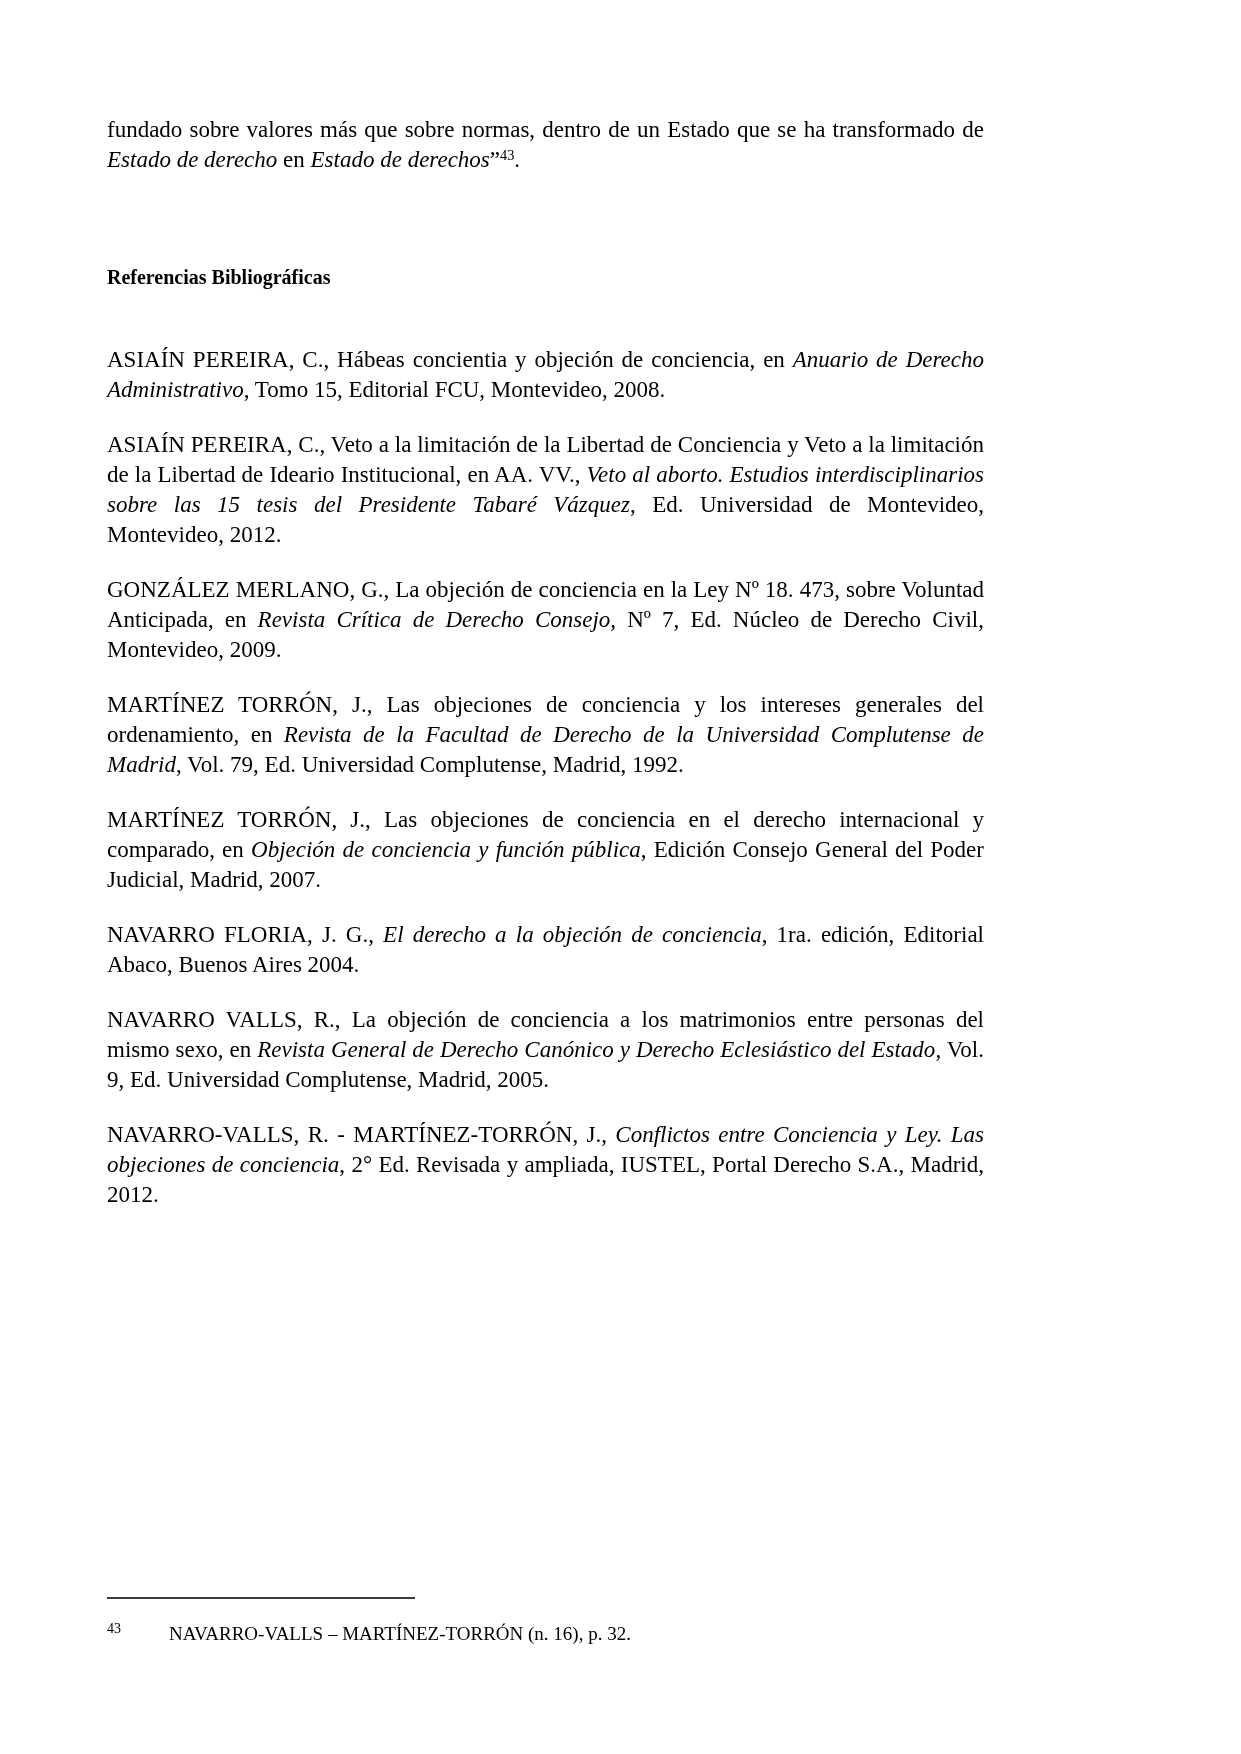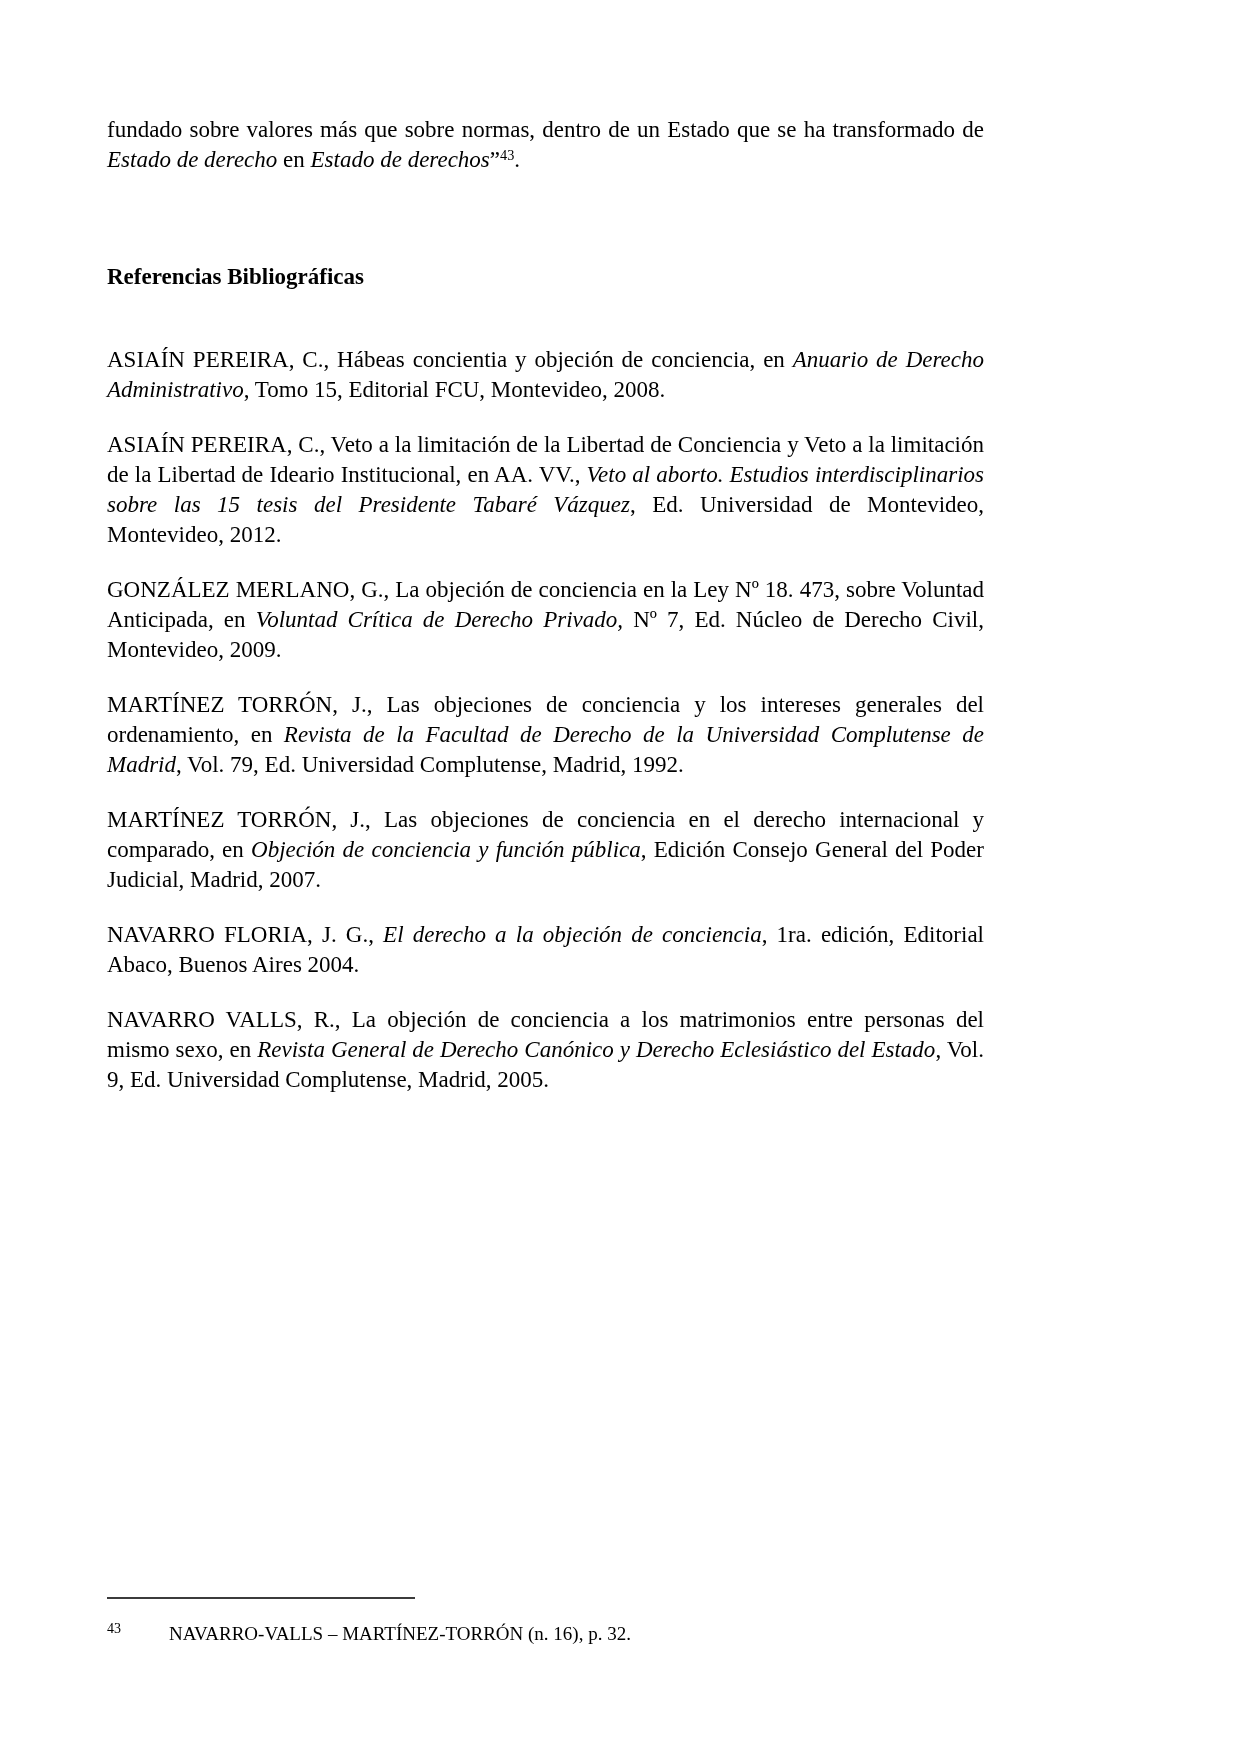--- a/index.html
+++ b/index.html
@@ -25,21 +25,21 @@
   }
   .body-par .italic { font-style: italic; }
   .body-par sup {
     font-size: 0.62em;
     line-height: 0;
     vertical-align: baseline;
     position: relative;
     top: -0.5em;
   }
   .section-heading {
-    font-size: 23px;
+    font-size: 20px;
     line-height: 30px;
     font-weight: bold;
     margin-top: 87px;
   }
   .refs { margin-top: 53px; }
   .refs .ref + .ref { margin-top: 25px; }
 
   .footnote-area {
     position: absolute;
     left: 107px;
@@ -70,25 +70,26 @@
 <div class="page">
   <div class="content">
 
     <p class="body-par"><span>fundado sobre valores más que sobre normas, dentro de un Estado que se ha transformado de </span><span class="italic">Estado de derecho</span><span> en </span><span class="italic">Estado de derechos</span><span>”</span><sup>43</sup><span>.</span></p>
 
     <h2 class="section-heading">Referencias Bibliográficas</h2>
 
     <div class="refs">
         <p class="body-par ref"><span>ASIAÍN PEREIRA, C., Hábeas concientia y objeción de conciencia, en </span><span class="italic">Anuario de Derecho Administrativo</span><span>, Tomo 15, Editorial FCU, Montevideo, 2008.</span></p>
         <p class="body-par ref"><span>ASIAÍN PEREIRA, C., Veto a la limitación de la Libertad de Conciencia y Veto a la limitación de la Libertad de Ideario Institucional, en AA. VV., </span><span class="italic">Veto al aborto. Estudios interdisciplinarios sobre las 15 tesis del Presidente Tabaré Vázquez</span><span>, Ed. Universidad de Montevideo, Montevideo, 2012.</span></p>
-        <p class="body-par ref"><span>GONZÁLEZ MERLANO, G., La objeción de conciencia en la Ley Nº 18. 473, sobre Voluntad Anticipada, en </span><span class="italic">Voluntad Crítica de Derecho Privado,</span><span> Nº 7, Ed. Núcleo de Derecho Civil, Montevideo, 2009.</span></p>
+        <p class="body-par ref"><span>GONZÁLEZ MERLANO, G., La objeción de conciencia en la Ley Nº 18. 473, sobre Voluntad Anticipada, en </span><span class="italic">Revista Crítica de Derecho Consejo,</span><span> Nº 7, Ed. Núcleo de Derecho Civil, Montevideo, 2009.</span></p>
         <p class="body-par ref"><span>MARTÍNEZ TORRÓN, J., Las objeciones de conciencia y los intereses generales del ordenamiento, en </span><span class="italic">Revista de la Facultad de Derecho de la Universidad Complutense de Madrid</span><span>, Vol. 79, Ed. Universidad Complutense, Madrid, 1992.</span></p>
         <p class="body-par ref"><span>MARTÍNEZ TORRÓN, J., Las objeciones de conciencia en el derecho internacional y comparado, en </span><span class="italic">Objeción de conciencia y función pública</span><span>, Edición Consejo General del Poder Judicial, Madrid, 2007.</span></p>
         <p class="body-par ref"><span>NAVARRO FLORIA, J. G., </span><span class="italic">El derecho a la objeción de conciencia</span><span>, 1ra. edición, Editorial Abaco, Buenos Aires 2004.</span></p>
         <p class="body-par ref"><span>NAVARRO VALLS, R., La objeción de conciencia a los matrimonios entre personas del mismo sexo, en </span><span class="italic">Revista General de Derecho Canónico y Derecho Eclesiástico del Estado</span><span>, Vol. 9, Ed. Universidad Complutense, Madrid, 2005.</span></p>
+        <p class="body-par ref"><span>NAVARRO-VALLS, R. - MARTÍNEZ-TORRÓN, J., </span><span class="italic">Conflictos entre Conciencia y Ley. Las objeciones de conciencia</span><span>, 2° Ed. Revisada y ampliada, IUSTEL, Portal Derecho S.A., Madrid, 2012.</span></p>
       </div>
   </div>
 
   <div class="footnote-area">
     <div class="footnote-rule"></div>
     <div class="footnote-line">
       <span class="fn-num">43</span><span>NAVARRO-VALLS – MARTÍNEZ-TORRÓN (n. 16), p. 32.</span>
     </div>
   </div>
 </div>

